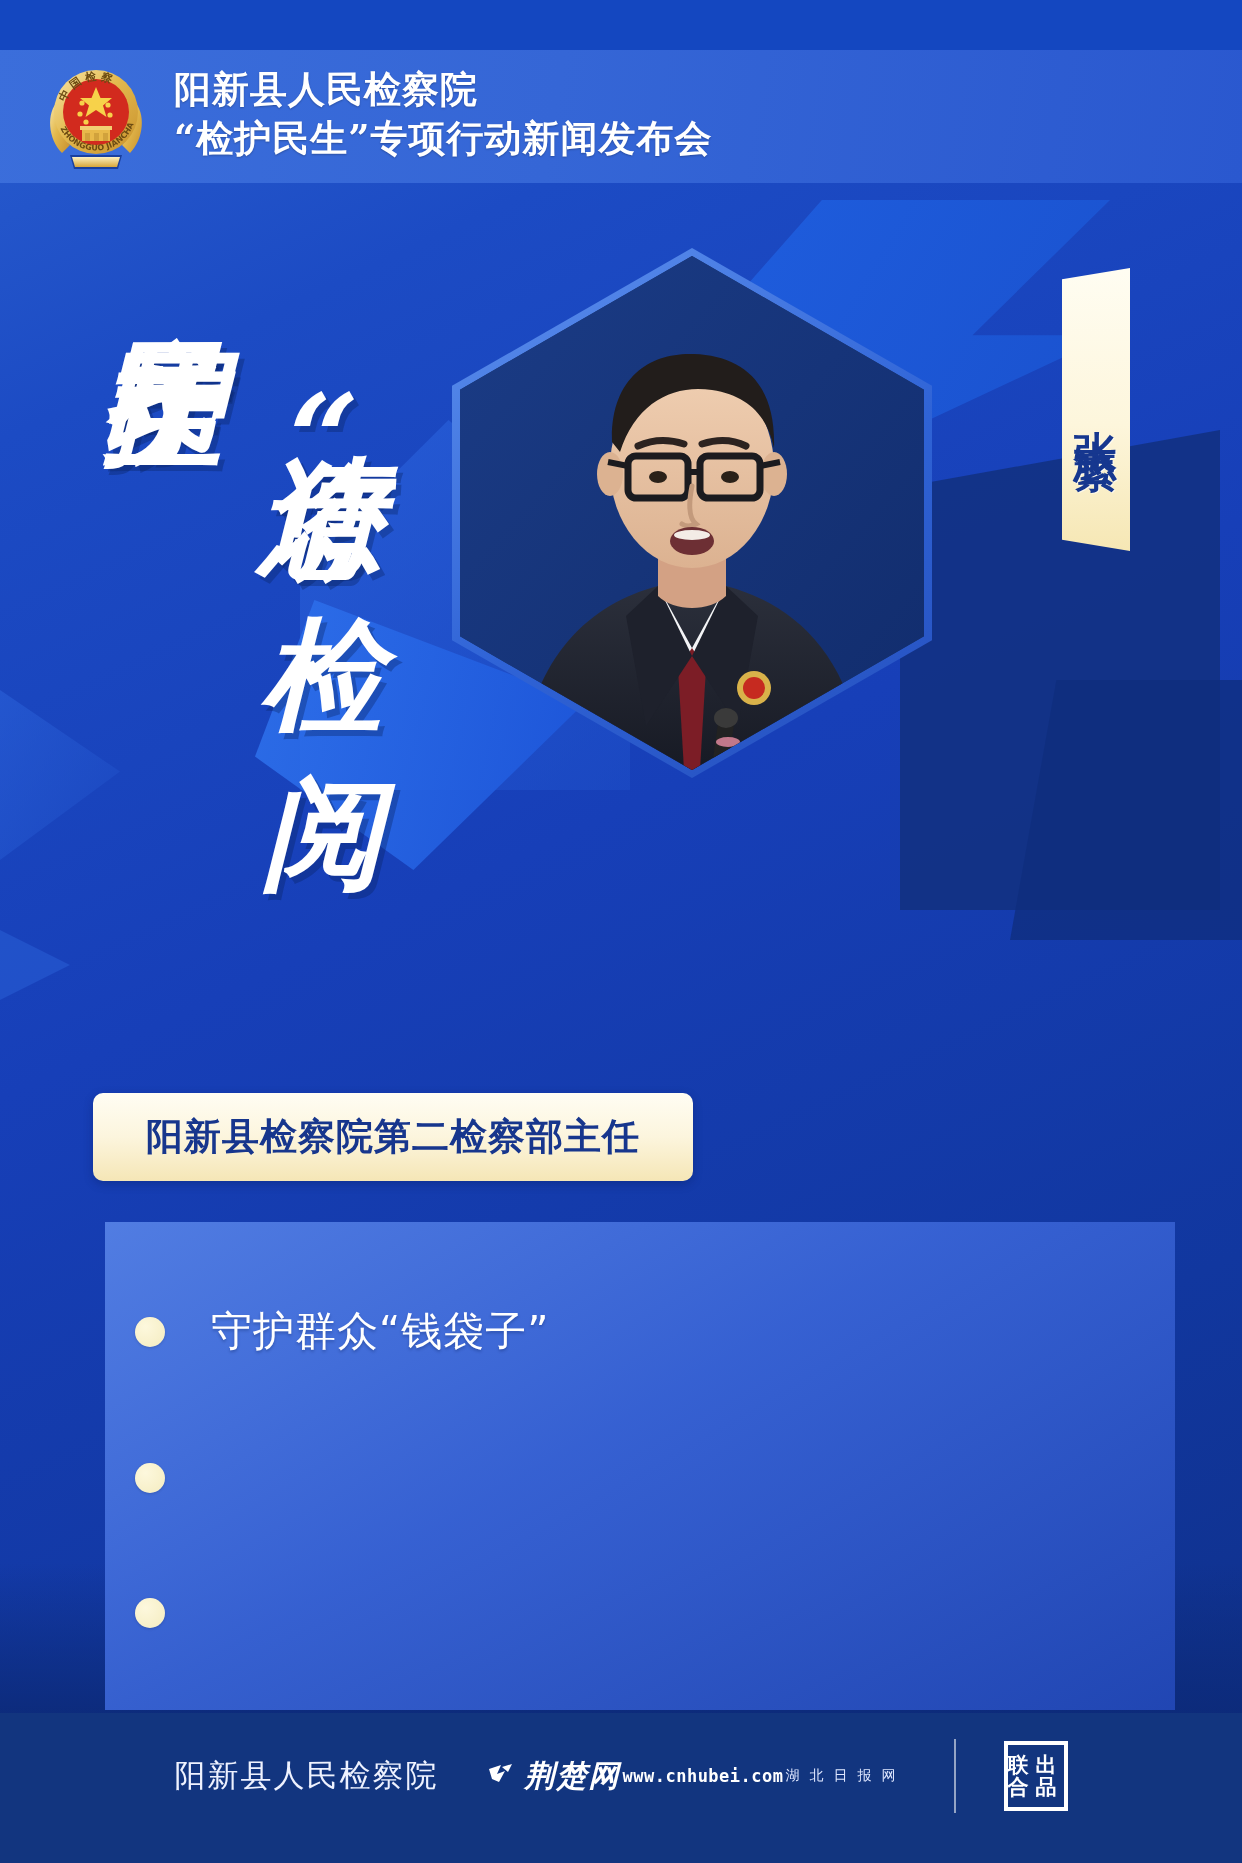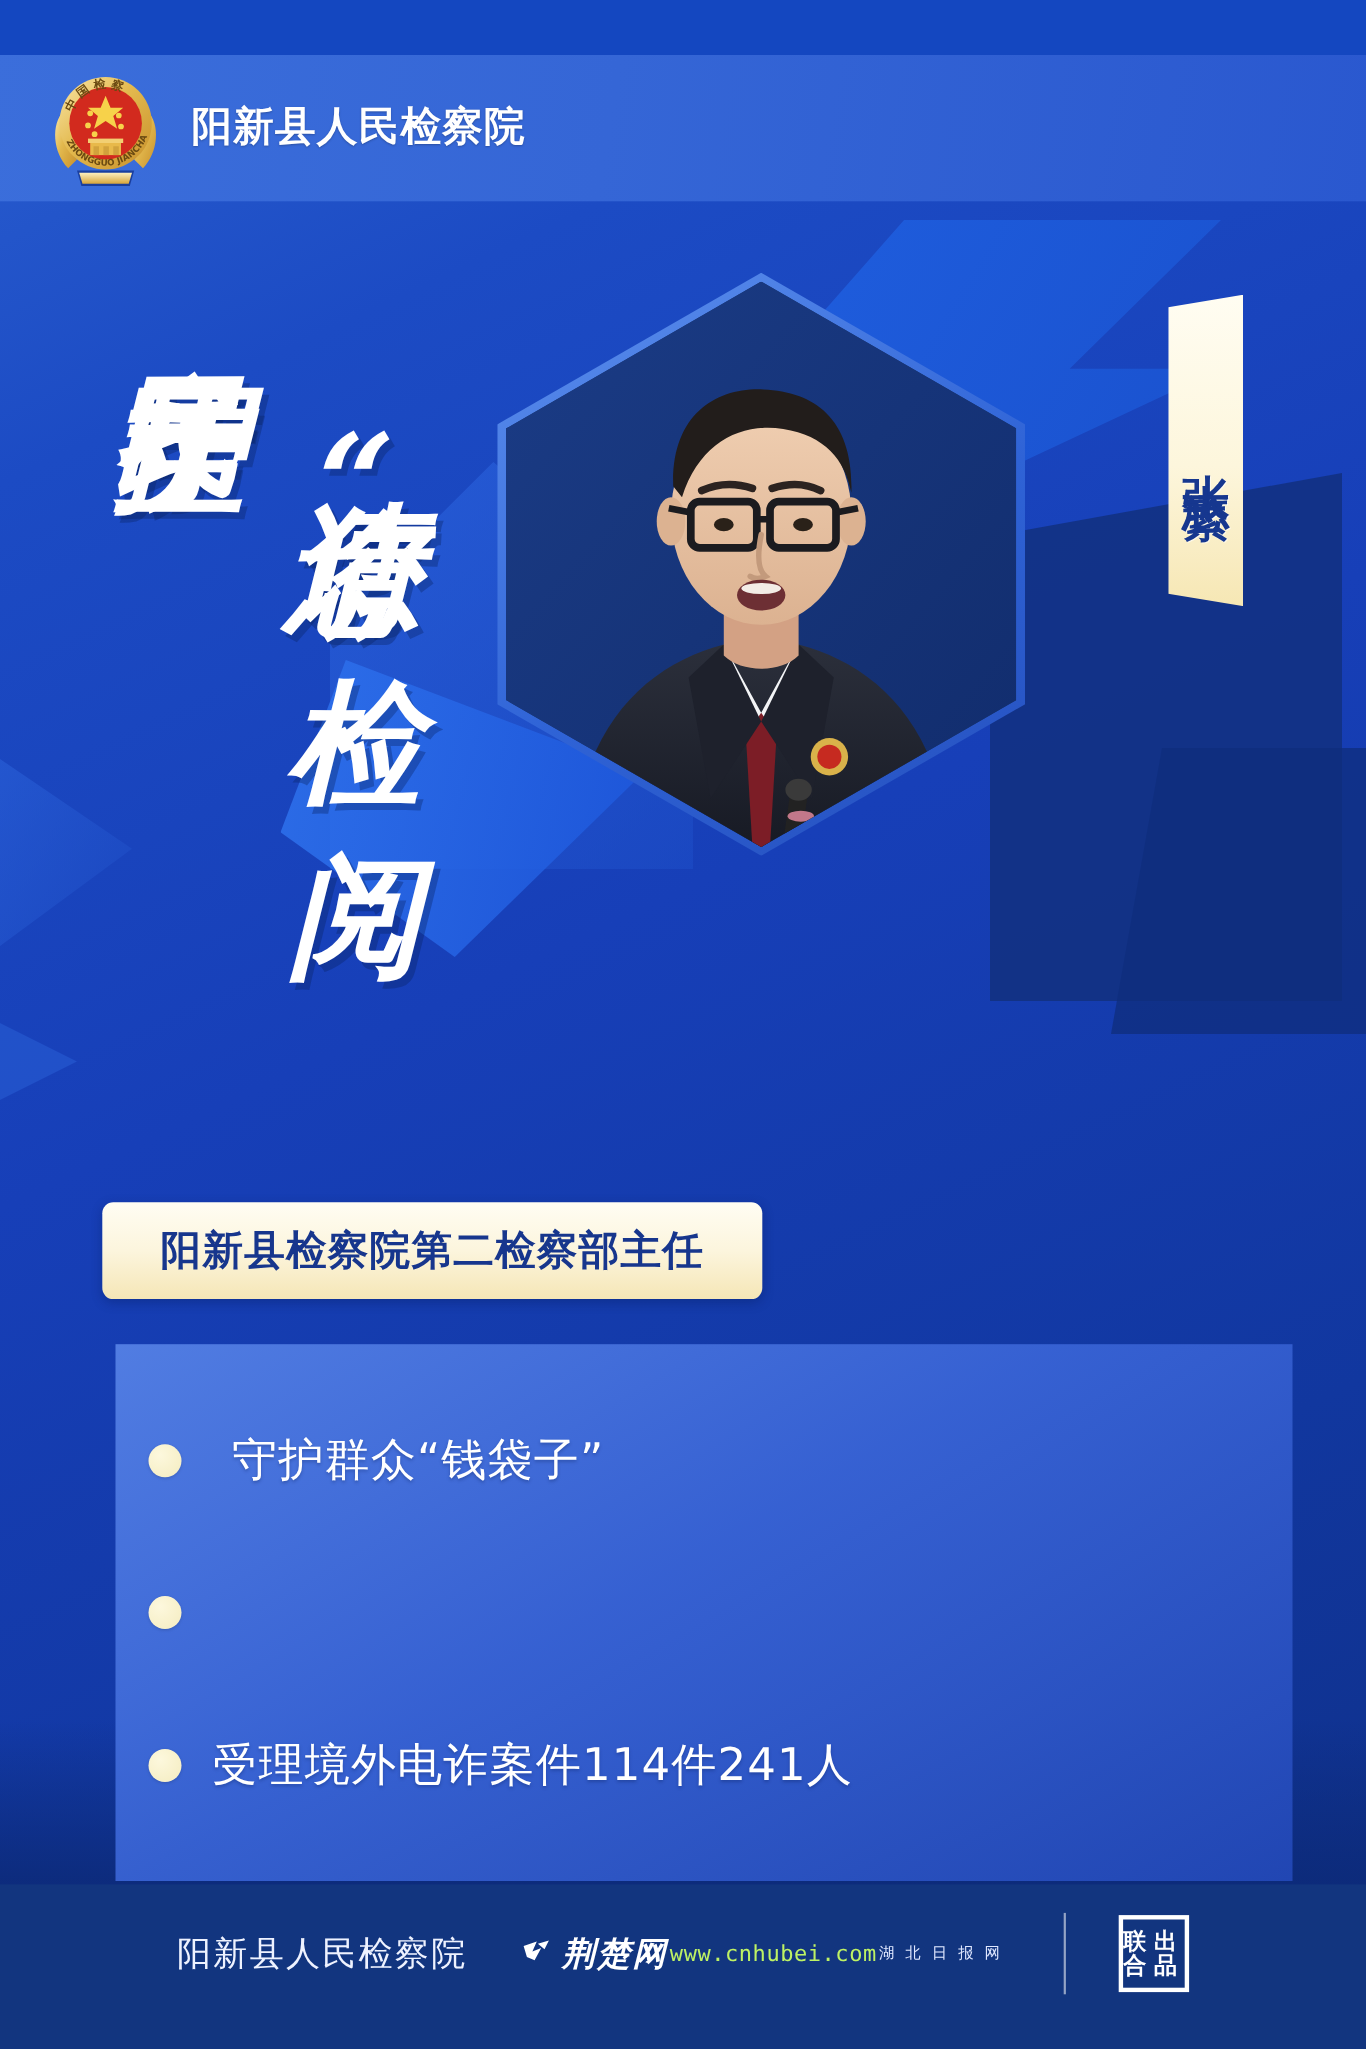--- a/index.html
+++ b/index.html
@@ -190,21 +190,21 @@
     color:#eef2ff;font-size:31px;letter-spacing:2px;
     font-family:"DejaVu Sans","Liberation Sans",sans-serif;
   }
   .cnhubei{display:flex;flex-direction:row;align-items:center;gap:2px;margin-left:20px;}
   .cnhubei-mark{display:flex;align-items:center;gap:6px;}
   .cnhubei-cn{
     color:#ffffff;font-size:30px;font-weight:bold;font-style:italic;
     font-family:"DejaVu Serif","Liberation Serif",serif;letter-spacing:2px;
   }
   .cnhubei-url{
-    color:#bef264;font-size:20px;font-weight:normal;letter-spacing:.5px;
+    color:#ffffff;font-size:17px;font-weight:bold;letter-spacing:.5px;
     font-family:"DejaVu Sans Mono","Liberation Mono",monospace;
   }
   .cnhubei-sub{
     color:#dfe7ff;font-size:14px;letter-spacing:10px;
     font-family:"DejaVu Sans","Liberation Sans",sans-serif;
   }
   .divider-v{width:2px;height:74px;background:rgba(255,255,255,.55);margin:0 18px;}
   .stamp{
     width:64px;height:70px;border:4px solid #ffffff;
     display:flex;align-items:center;justify-content:center;
@@ -274,20 +274,21 @@
           <textPath href="#arcTop" startOffset="10%">中 国 检 察</textPath>
         </text>
         <path id="arcBot" d="M18 66 A40 40 0 0 0 94 66" fill="none"></path>
         <text font-size="8" font-weight="bold" fill="#6b4a12" font-family="DejaVu Sans, sans-serif">
           <textPath href="#arcBot" startOffset="6%">ZHONGGUO JIANCHA</textPath>
         </text>
       </svg>
     </div>
     <div class="header-text">
       <div class="header-line l1">阳新县人民检察院</div>
+      <div class="header-line l2">“检护民生”专项行动新闻发布会</div>
     </div>
   </div>
 
   <div class="title-wrap">
     <div class="tcol tcol-1">守护民生</div>
     <div class="tcol tcol-2">请您“检”阅</div>
   </div>
 
   <div class="hex-outer"></div>
   <div class="hex-photo">
@@ -364,21 +365,20 @@
     <div class="bullet-list">
       <div class="bullet-row indent">
         <span class="dot"></span>
         <span class="bullet-text">守护群众“钱袋子”</span>
       </div>
       <div class="bullet-row">
         <span class="dot"></span>
       </div>
       <div class="bullet-row">
         <span class="dot"></span>
-        <span class="bullet-text">受理境外电诈案件114件241人</span>
       </div>
     </div>
   </div>
 
   <div class="bg-footer"></div>
   <div class="footer">
     <div class="footer-inner">
       <div class="footer-org">阳新县人民检察院</div>
 
       <div class="cnhubei">

